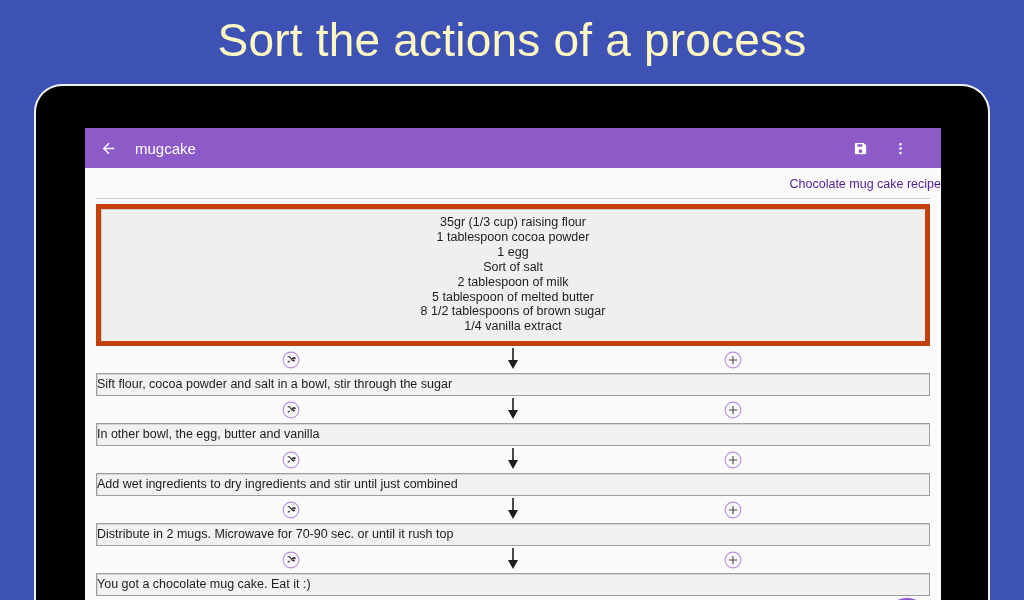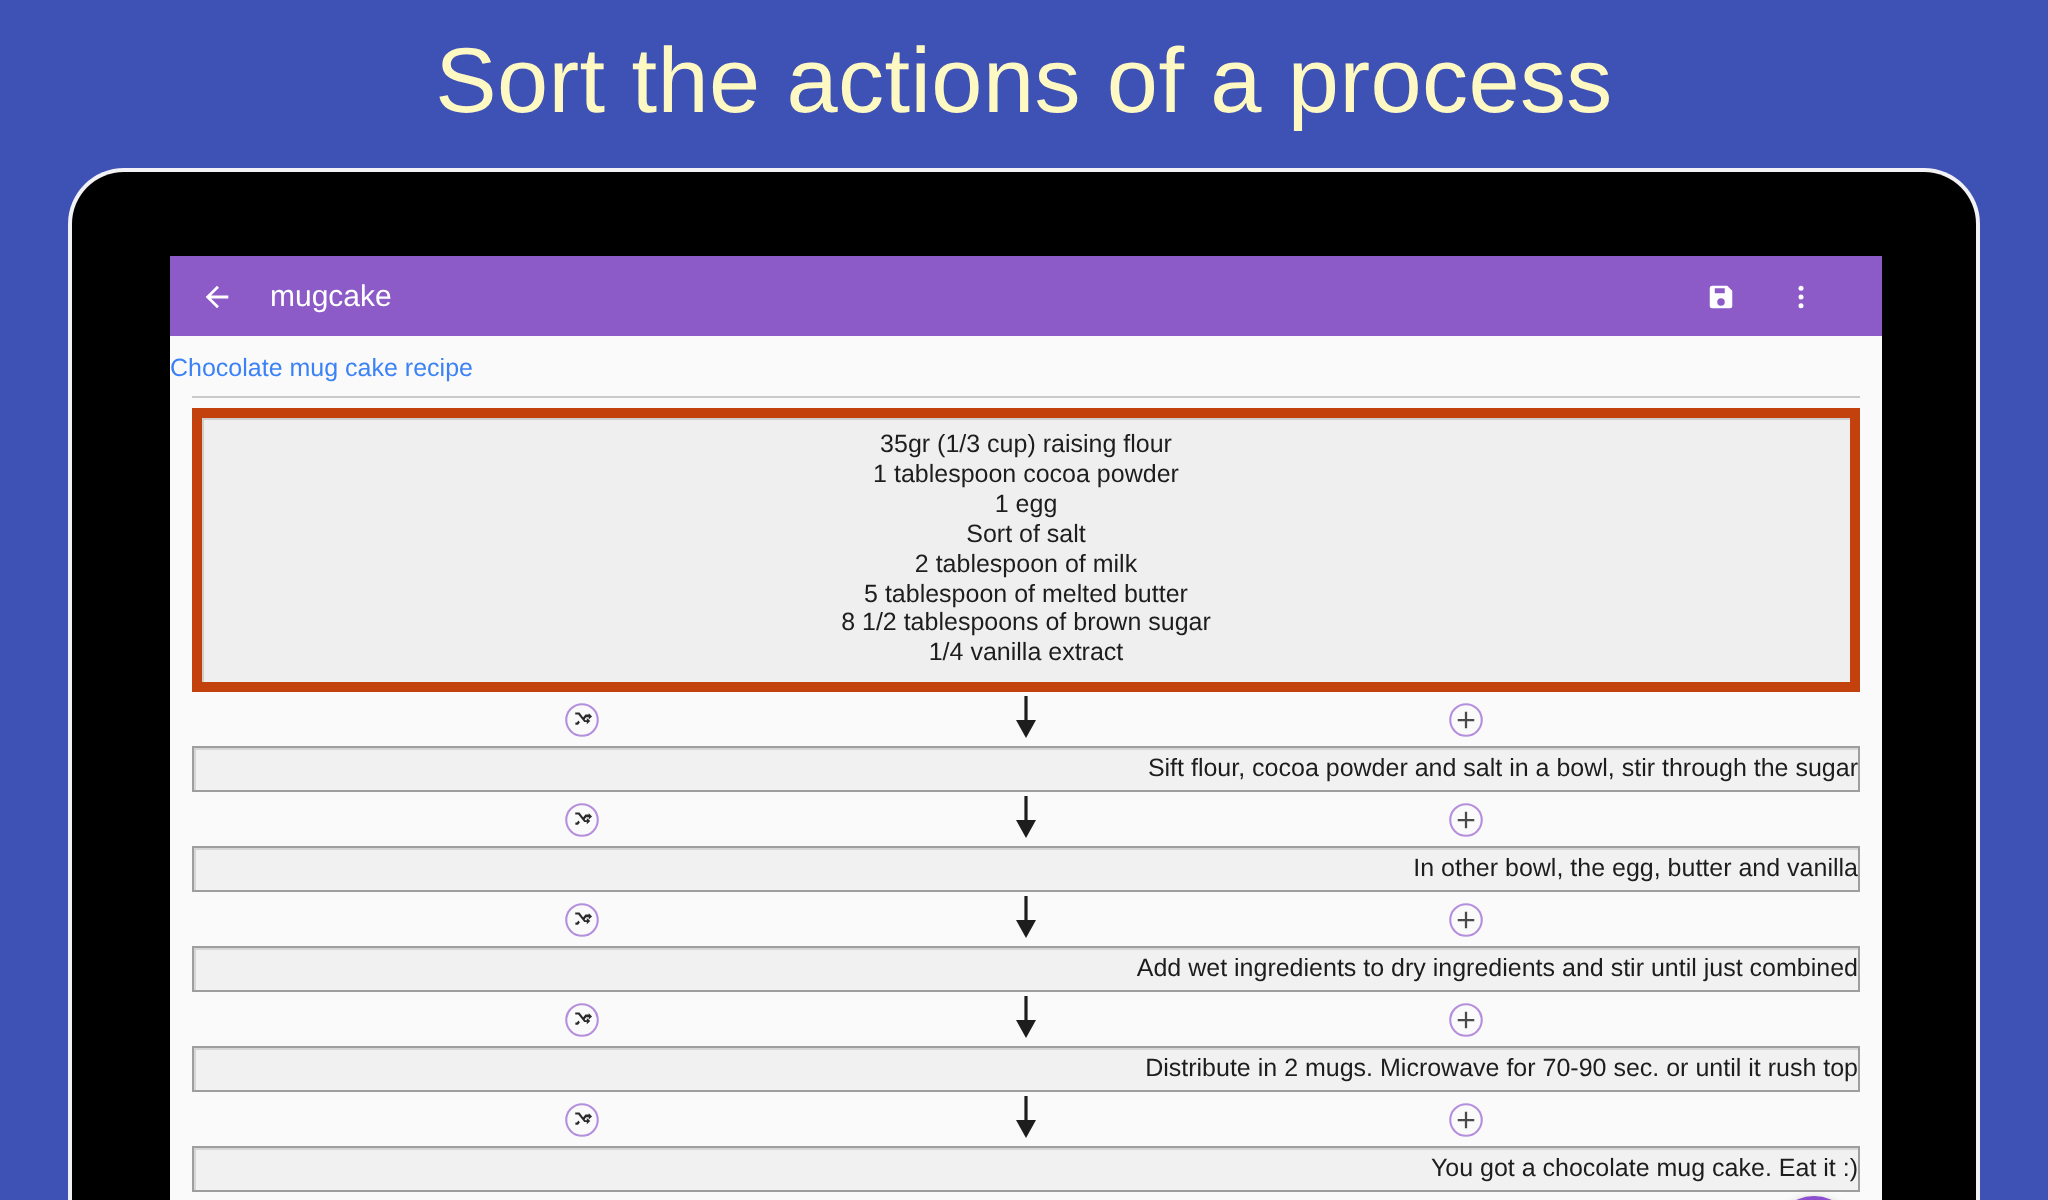--- a/index.html
+++ b/index.html
@@ -88,22 +88,22 @@
   }
   
   .content {
     position: relative;
     height: 478px;
     background: #fafafa;
     padding: 0;
     overflow: hidden;
   }
   .recipe-title {
-    text-align: left;
-    color: #3b82f6;
+    text-align: right;
+    color: #4c1d95;
     font-size: 12.5px;
     padding: 9px 0 7px 0;
   }
   .title-divider {
     height: 1px;
     background: #c9c9c9;
     margin: 0 11px 5px 11px;
   }
   .ingredients-box {
     margin: 0 11px;
@@ -146,21 +146,21 @@
     width: 18px;
     height: 18px;
   }
   .step-box {
     margin: 0 11px;
     background: #f1f1f1;
     border: 1px solid #9e9e9e;
     box-shadow: inset 1px 1px 0 0 #d6d6d6;
     height: 21px;
     line-height: 21px;
-    text-align: right;
+    text-align: left;
     font-size: 12.5px;
     color: #1d1d1d;
     white-space: nowrap;
     overflow: hidden;
   }
   
   .fab {
     position: absolute;
     right: 13px;
     bottom: 6px;

